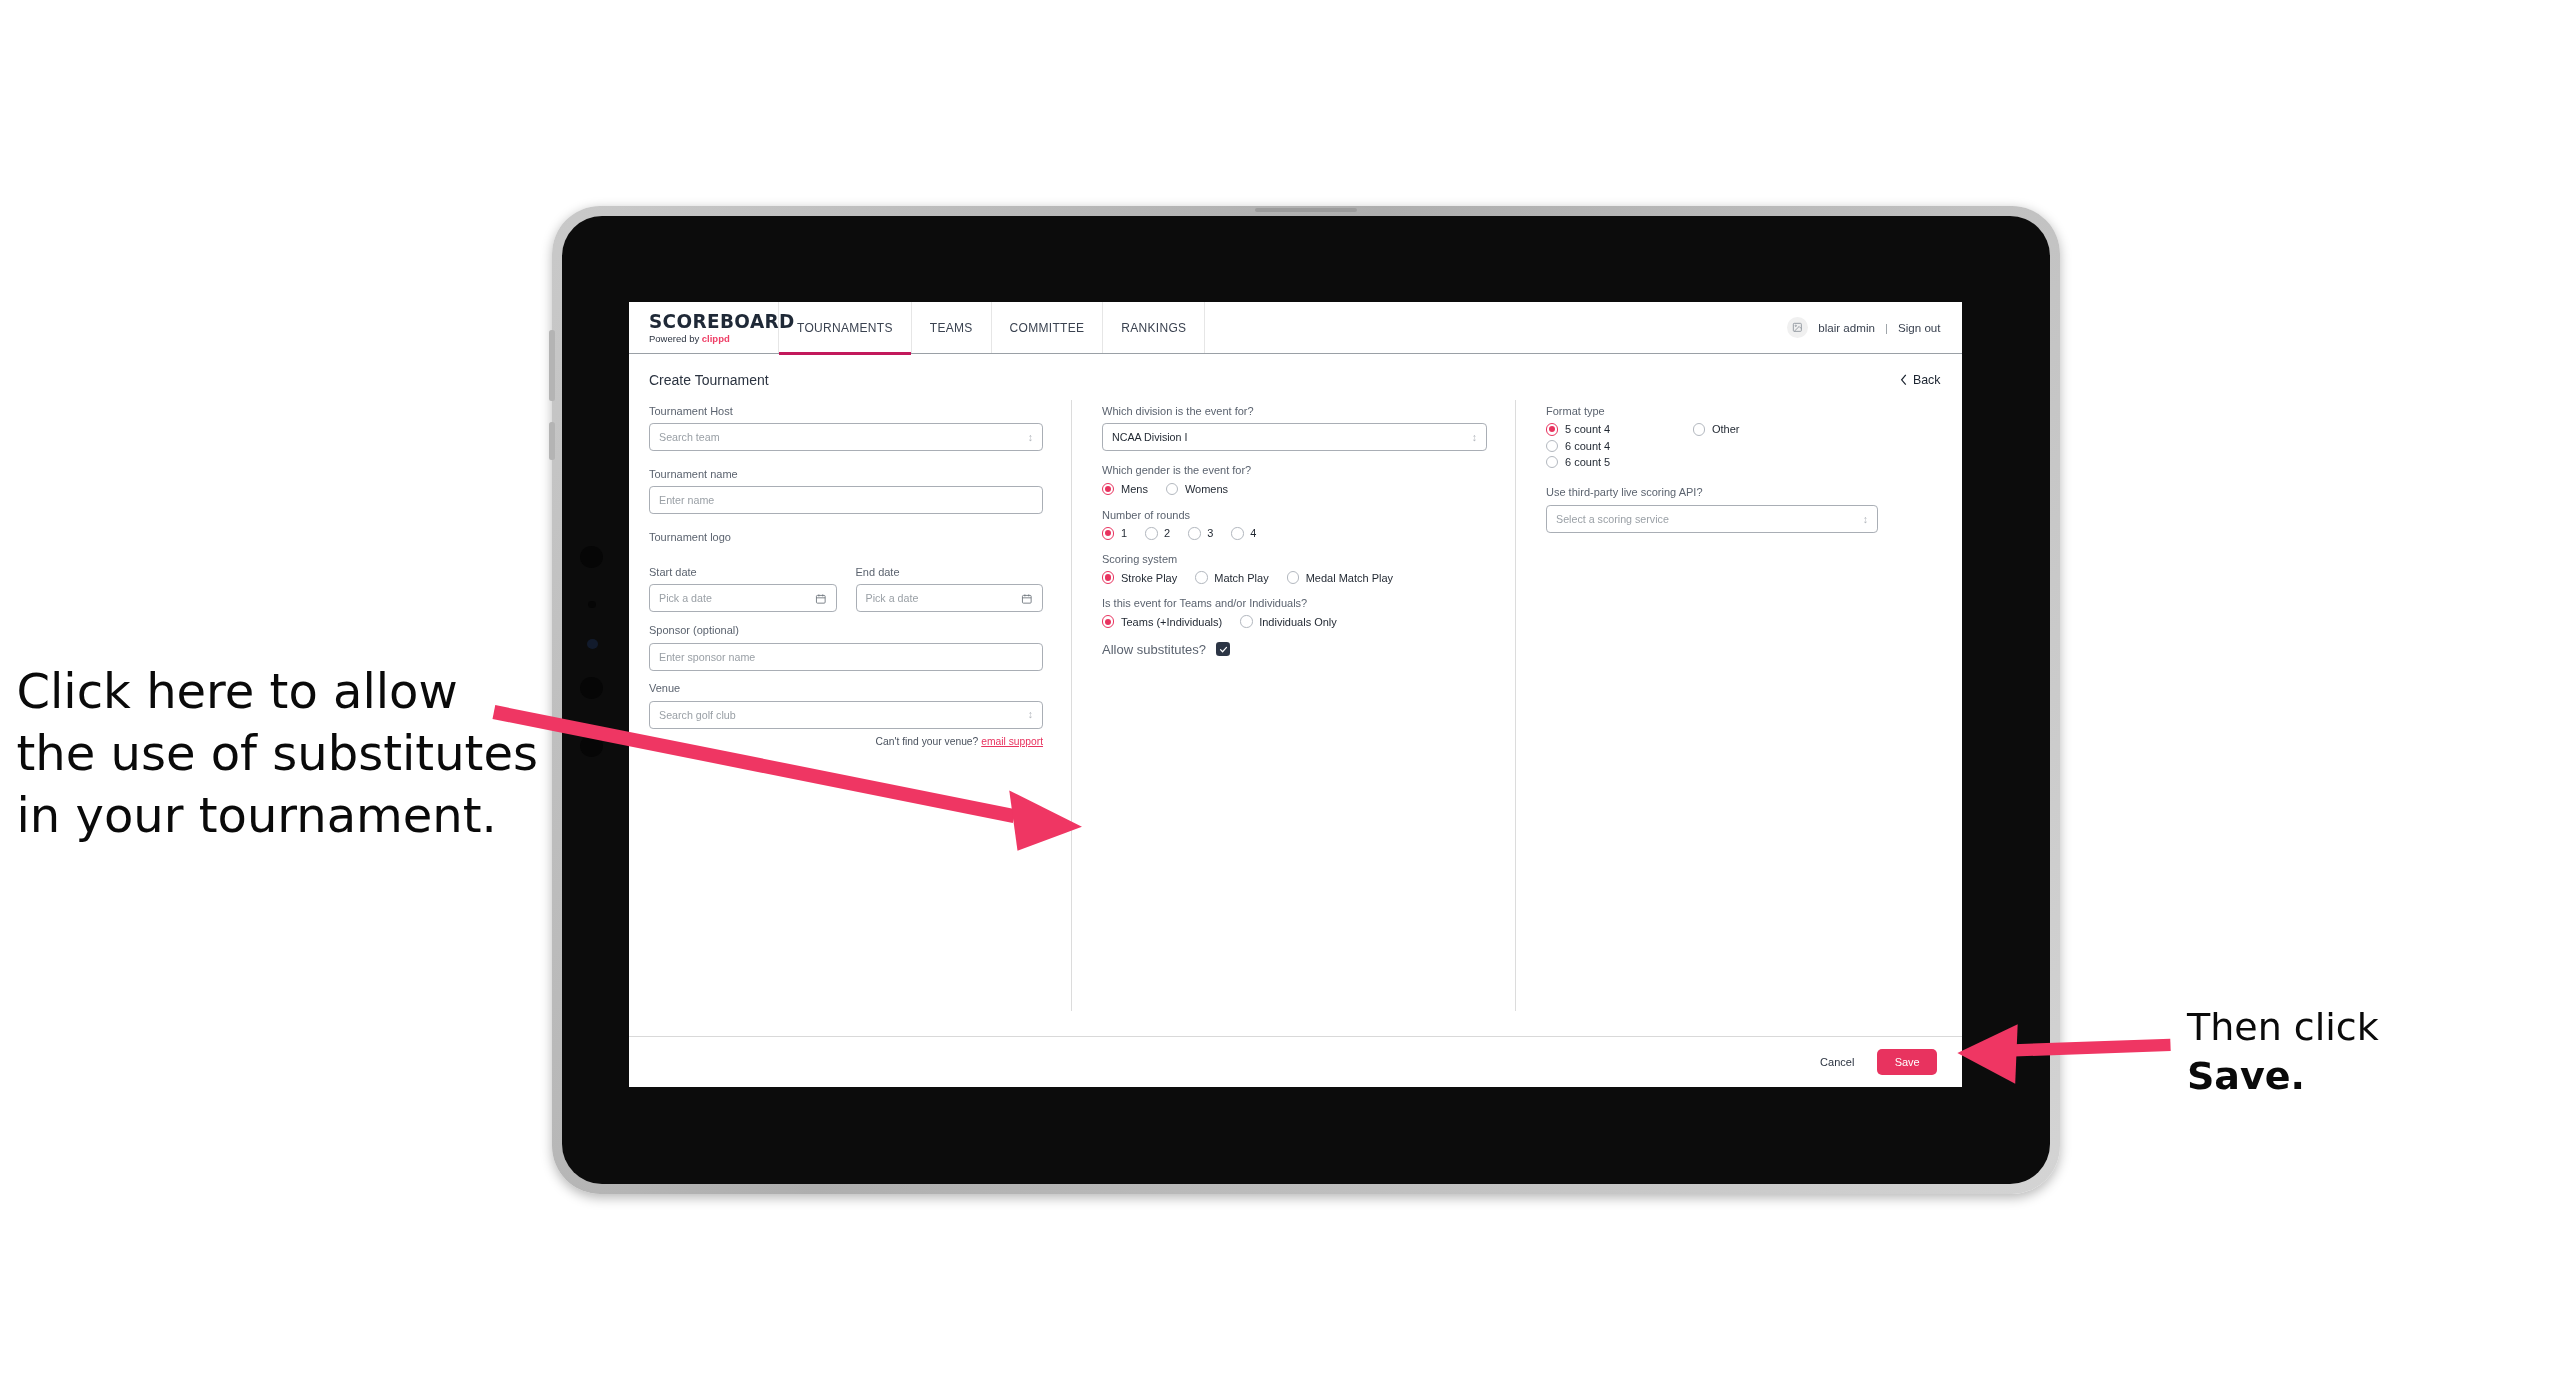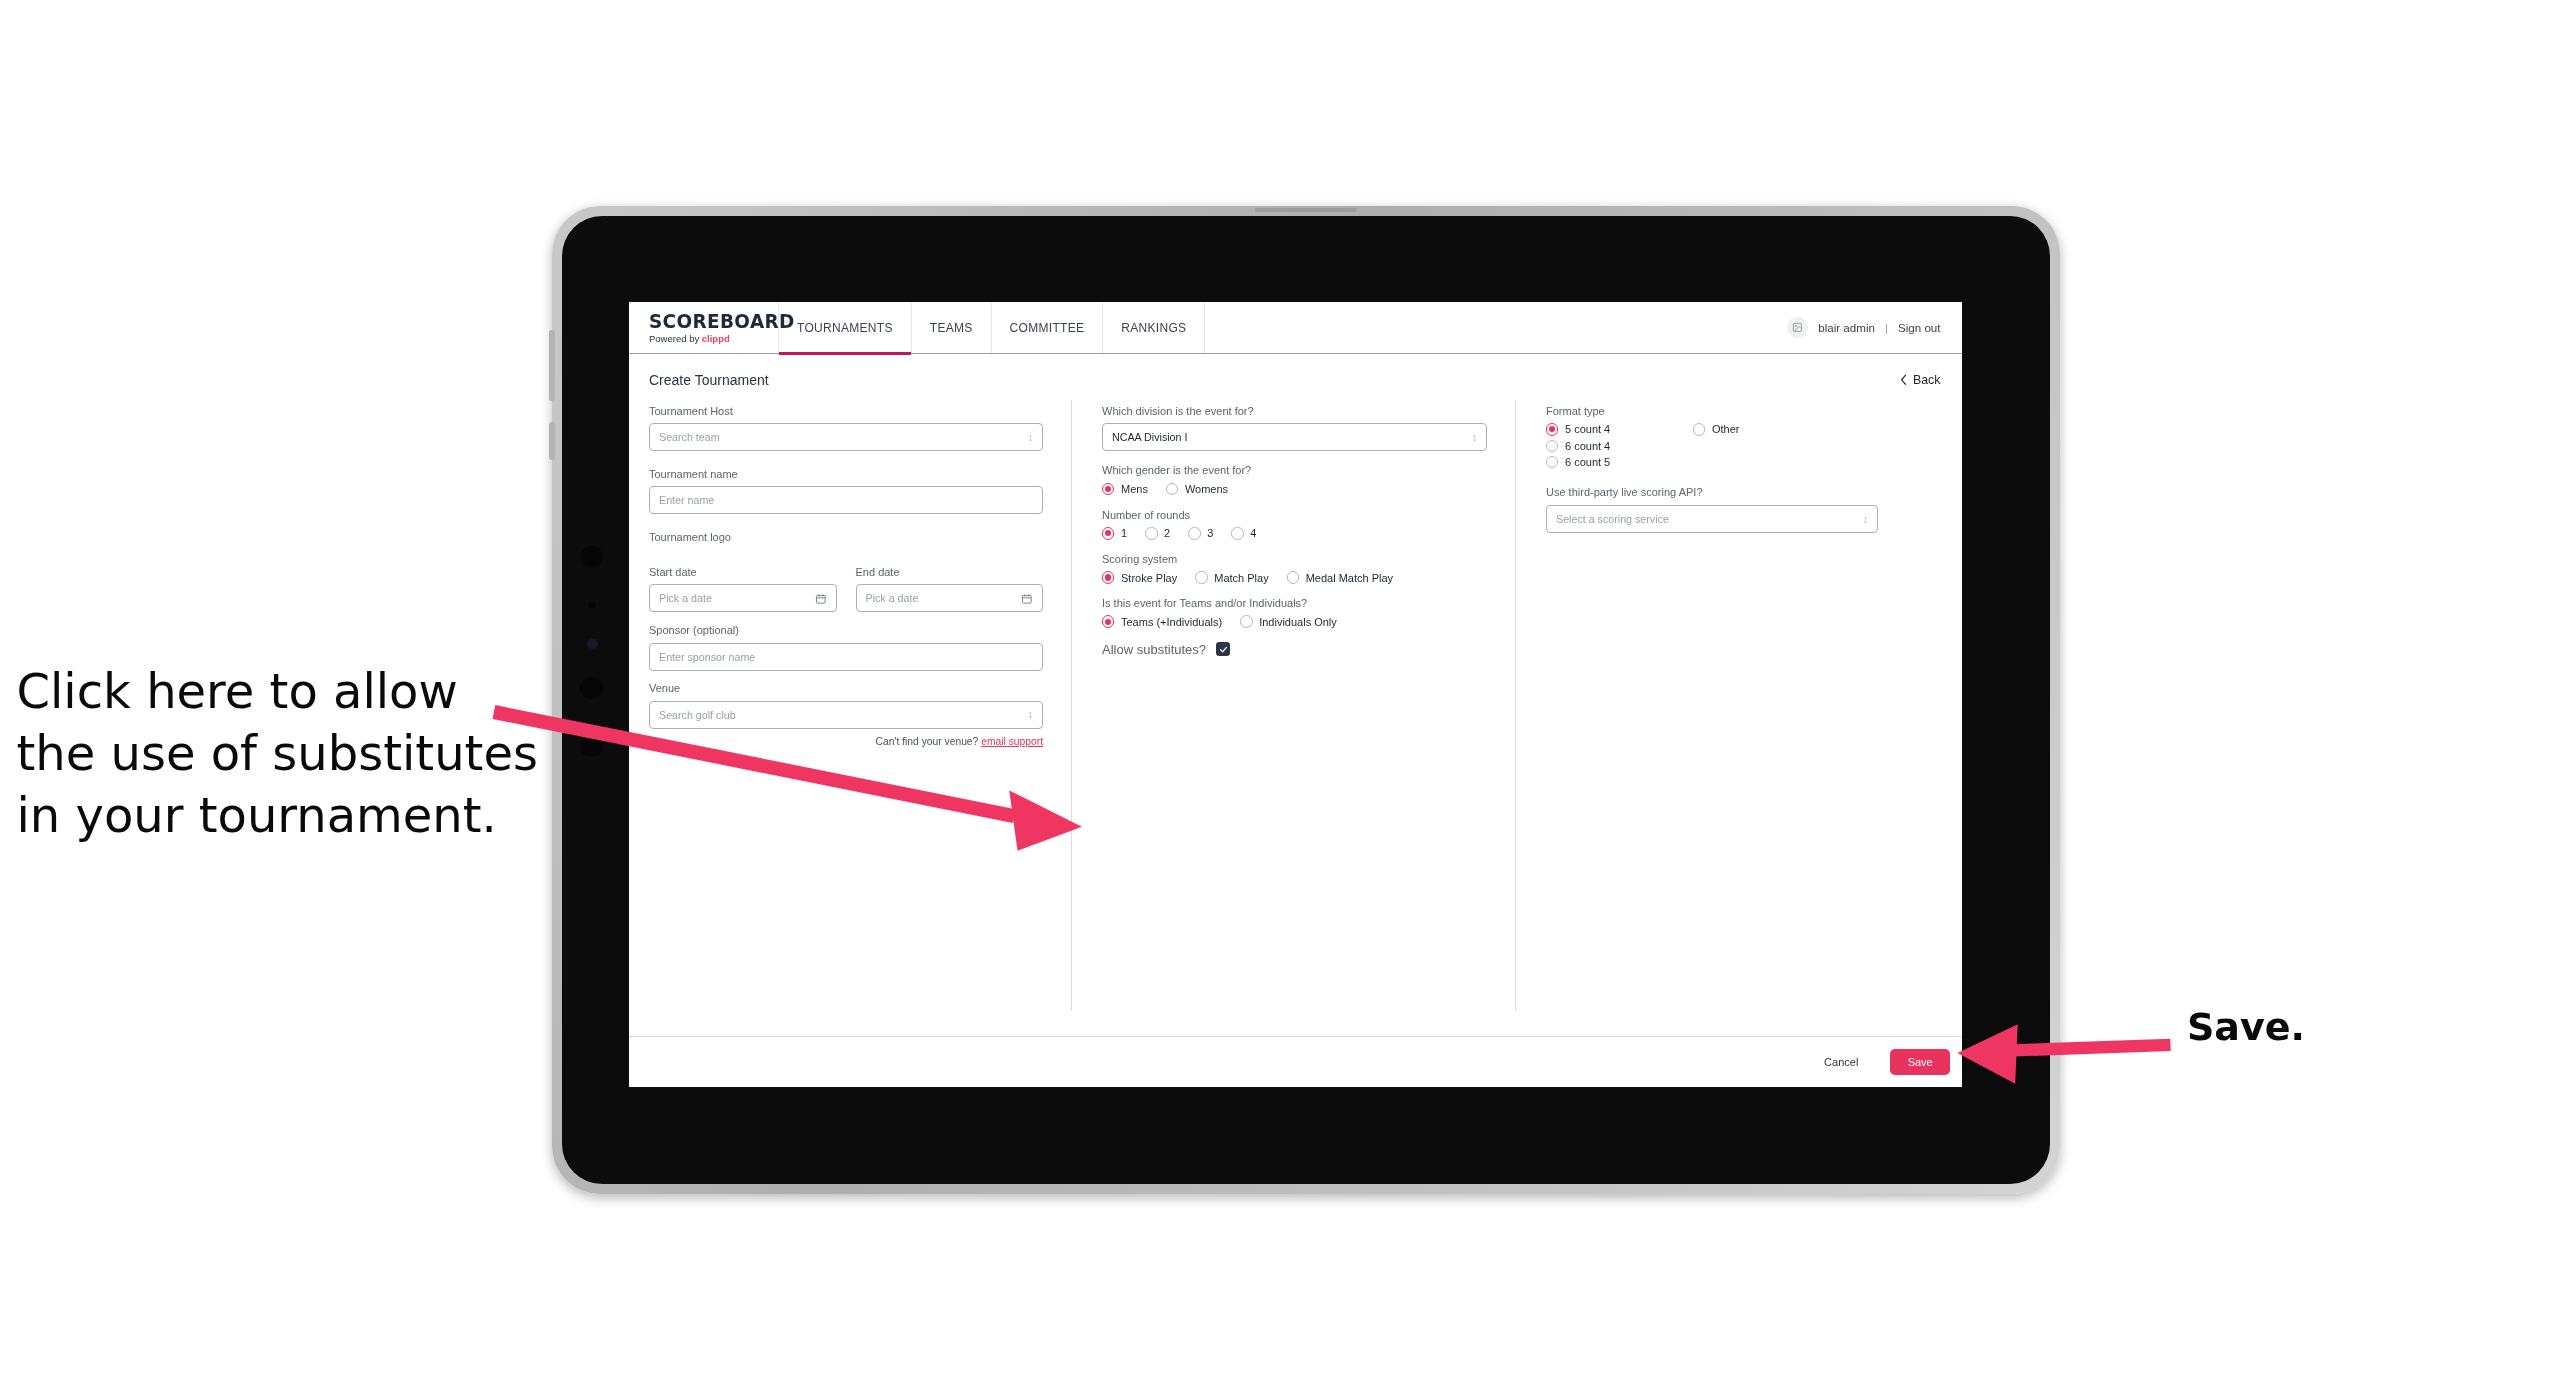--- a/index.html
+++ b/index.html
@@ -283,22 +283,22 @@
 
   
   #app-footer {
     position: absolute;
     left: 0; right: 0; bottom: 0;
     height: 51px;
     border-top: 0.8px solid #d9d9d9;
     display: flex;
     align-items: center;
     justify-content: flex-end;
-    gap: 32px;
-    padding-right: 12px;
+    gap: 23px;
+    padding-right: 25px;
     box-sizing: border-box;
     background: #fff;
   }
   #cancel-btn {
     font-size: 11px;
     color: #2b3340;
     cursor: pointer;
   }
   #save-btn {
     background: #e8335f;
@@ -589,20 +589,21 @@
 
   <div id="app-footer">
     <div id="cancel-btn">Cancel</div>
     <div id="save-btn">Save</div>
   </div>
 </div>
 
 <div class="annot" id="annot-left">Click here to allow the use of substitutes in your tournament.</div>
 
 <div class="annot" id="annot-right">
+  <div>Then click</div>
   <div class="strong">Save.</div>
 </div>
 
 <svg id="arrows" viewBox="0 0 3119 1678" width="2576" height="1386">
 
   <g>
     <line x1="598" y1="862" x2="1228" y2="988" stroke="#ef3663" stroke-width="17"></line>
     <polygon points="1310,1001 1222,957 1232,1030" fill="#ef3663"></polygon>
   </g>
 

